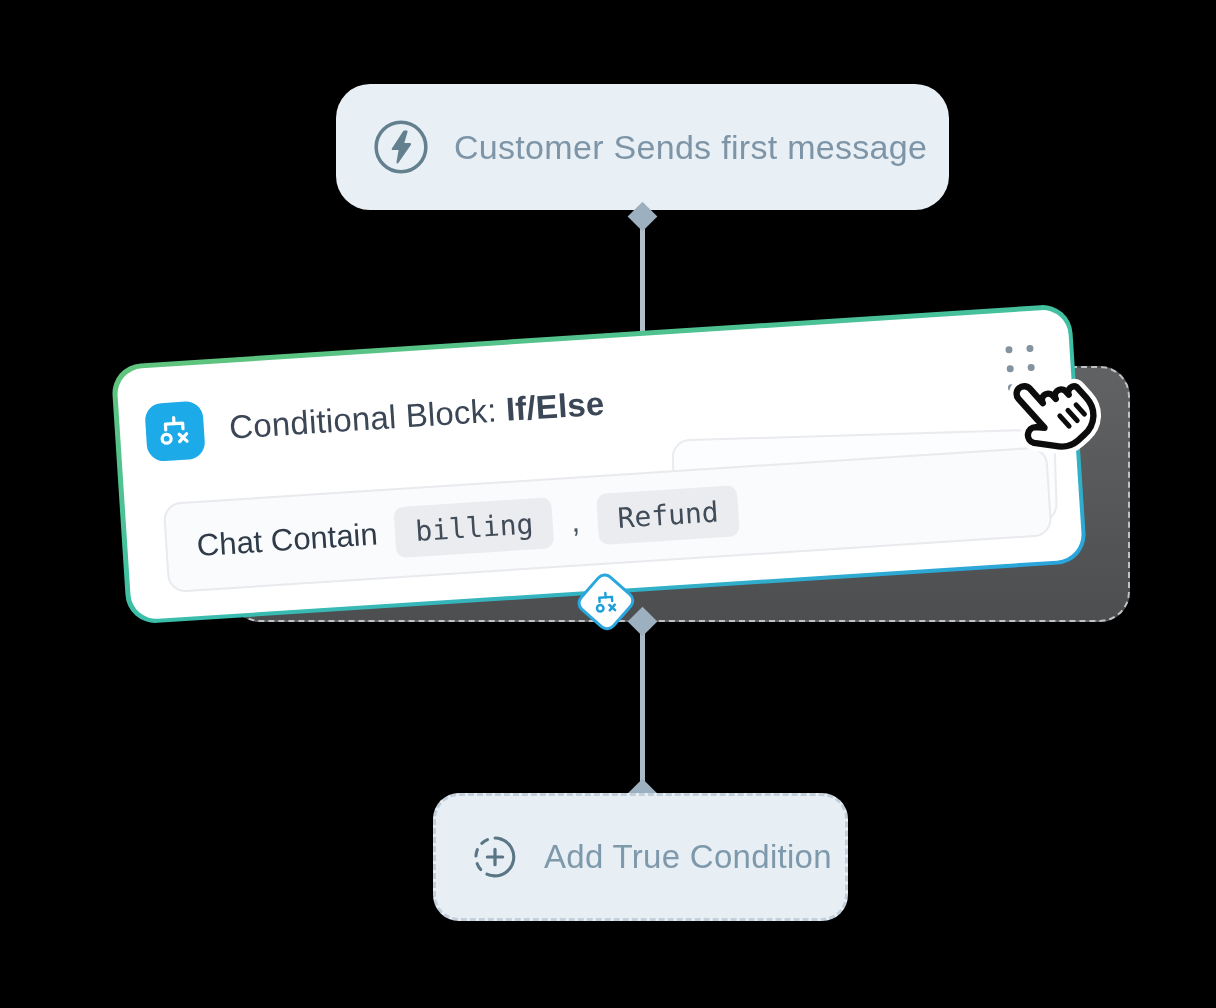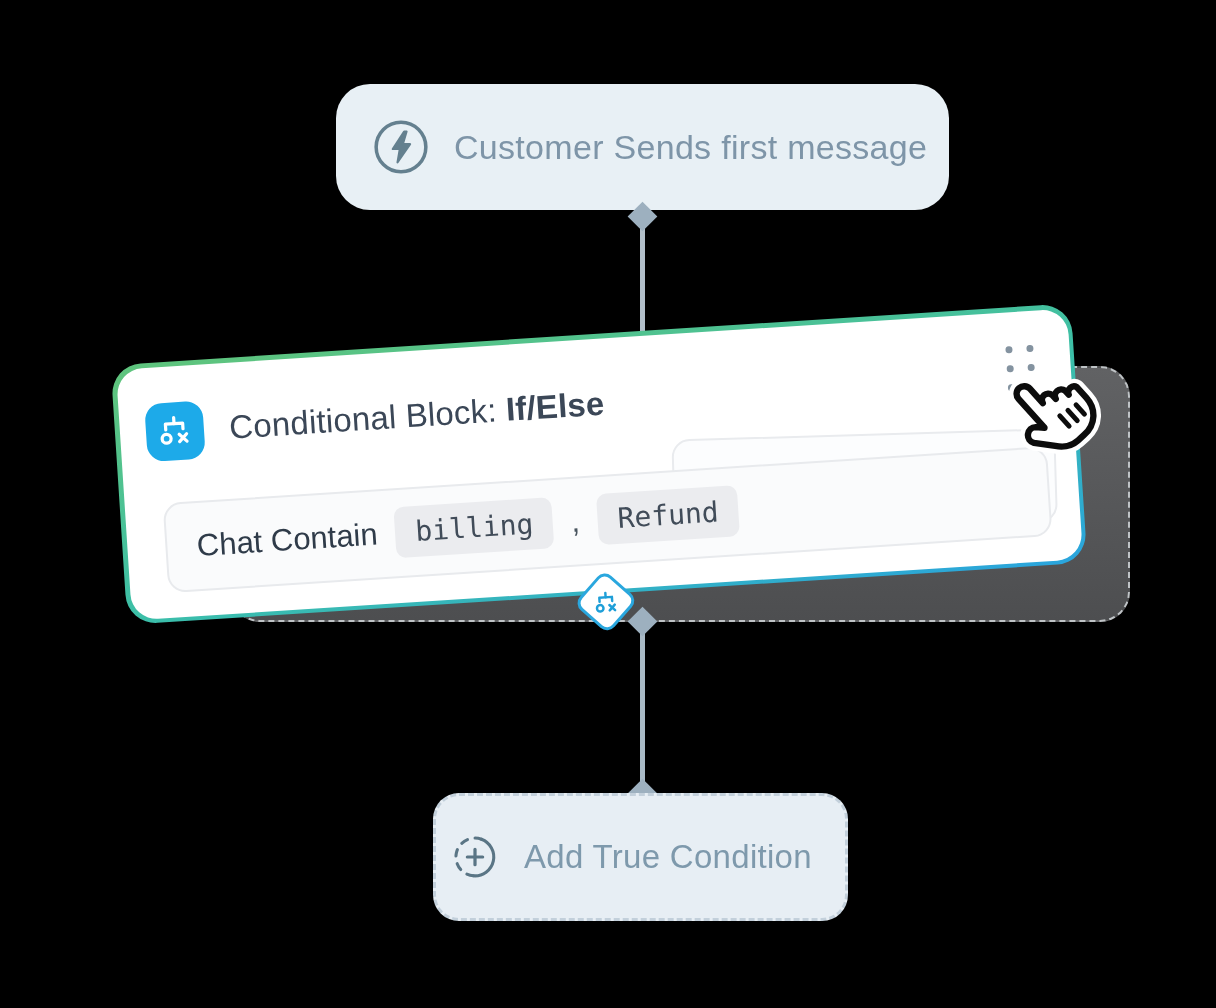--- a/index.html
+++ b/index.html
@@ -10,21 +10,21 @@
   }
   
   .node{position:absolute;display:flex;align-items:center;box-sizing:border-box;}
   .trigger{
     left:336px;top:84px;width:613px;height:126px;border-radius:34px;
     background:#e8f0f5;padding-left:36px;gap:24px;z-index:1;
   }
   .trigger .label{font-size:34px;color:#7e95a8;letter-spacing:.3px;}
   .addnode{
     left:433px;top:793px;width:415px;height:128px;border-radius:26px;
-    background:#e7eef4;border:3px dashed #c3d0db;padding-left:12px;gap:22px;z-index:2;
+    background:#e7eef4;border:3px dashed #c3d0db;padding-left:32px;gap:22px;z-index:2;
   }
   .addnode .label{font-size:33px;color:#7e99ac;letter-spacing:.3px;}
   
   .vline{position:absolute;width:4.5px;background:#b2bfc9;}
   .l1{left:640px;top:212px;height:125px;z-index:0;}
   .l2{left:640px;top:620px;height:176px;background:#a9bac6;z-index:1;}
   .cdiamond{position:absolute;width:21px;height:21px;background:#9db0bf;transform:rotate(45deg);}
   .d1{left:632px;top:206px;z-index:2;}
   .d2{left:632px;top:611px;z-index:3;}
   .d3{left:632px;top:783px;z-index:2;}

